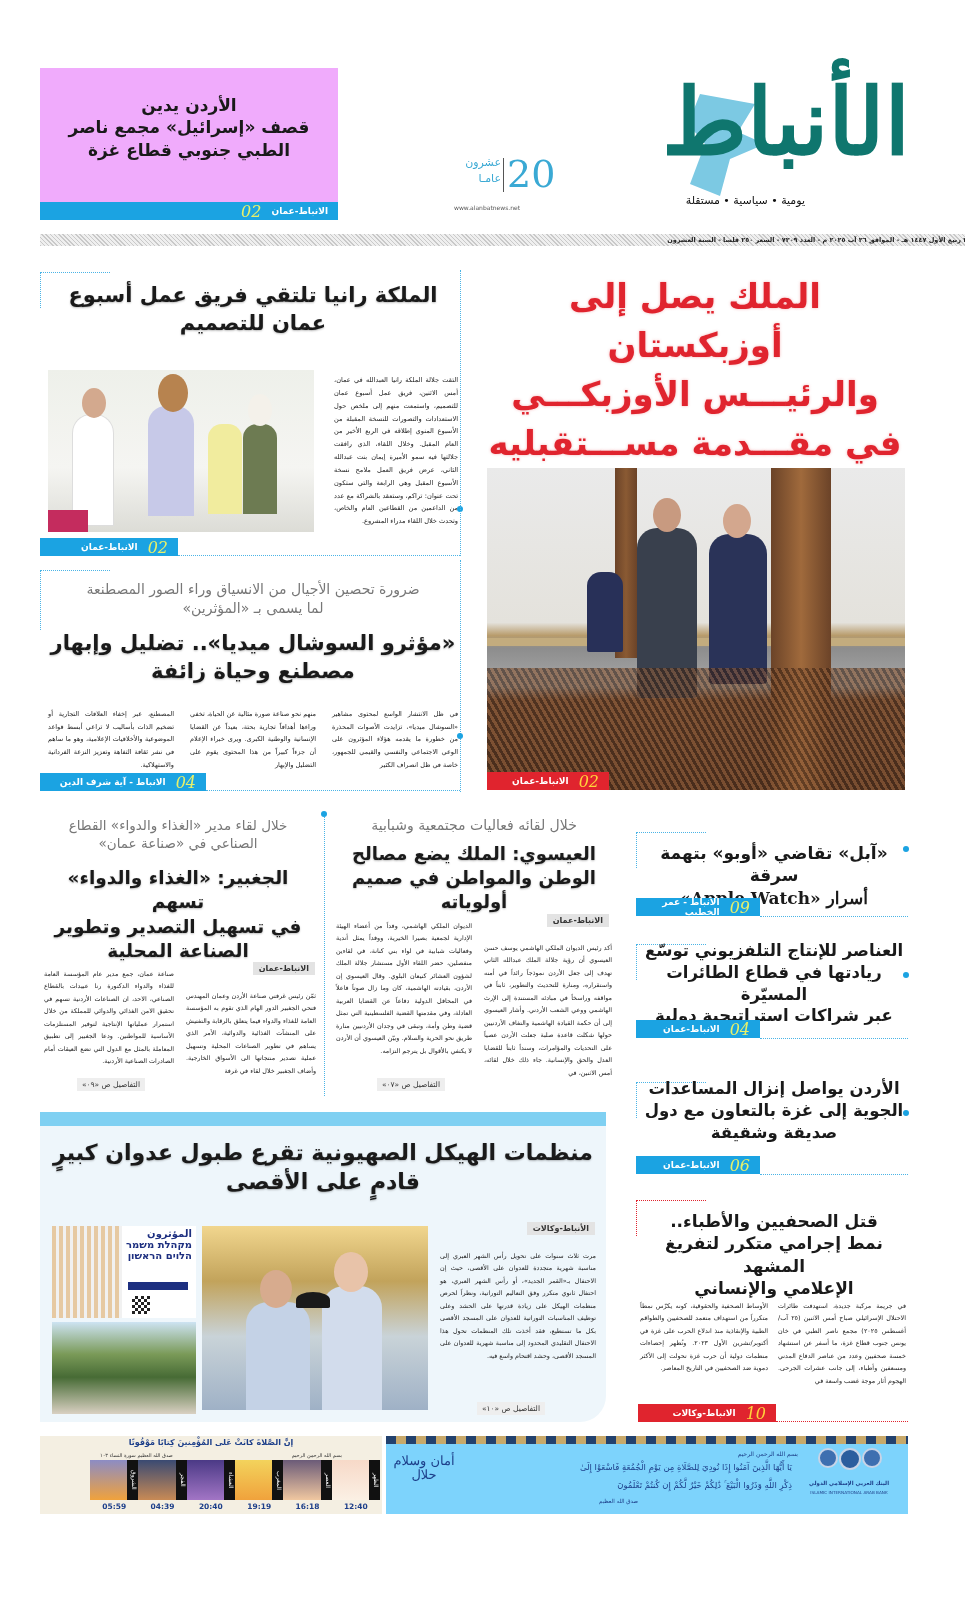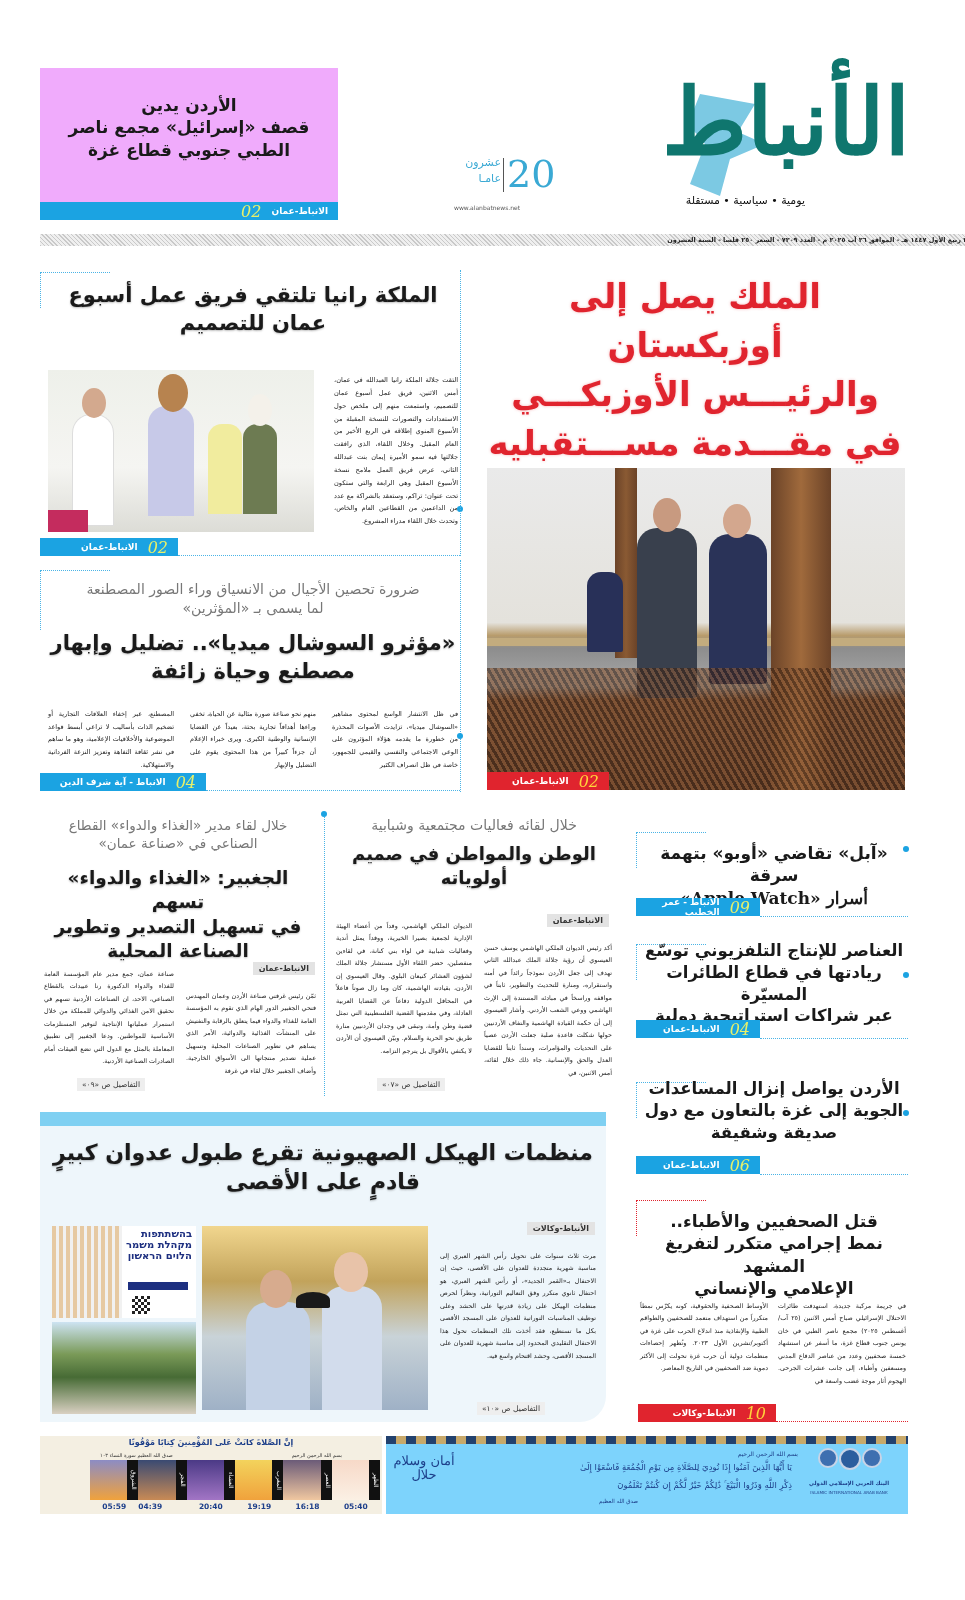--- a/index.html
+++ b/index.html
@@ -166,20 +166,21 @@
     <span>الانباط-عمان</span>
   </div>
   <div class="dotline" style="left:124px;top:92px;width:148px"></div>
 </div>
 <div class="abs" style="left:903px;top:1110px;width:6px;height:6px;border-radius:50%;background:#1ba3e2"></div>
 
 <div class="dotv" style="left:324px;top:814px;height:282px"></div>
 <div class="abs" style="left:321px;top:811px;width:6px;height:6px;border-radius:50%;background:#1ba3e2"></div>
 <div class="sub abs" style="left:330px;top:816px;width:288px;font-size:14px">خلال لقائه فعاليات مجتمعية وشبابية</div>
 <div class="hl abs" style="left:330px;top:842px;width:288px;font-size:18px">
+  <div>العيسوي: الملك يضع مصالح</div>
   <div>الوطن والمواطن في صميم أولوياته</div>
 </div>
 <div class="src" style="right:356px;top:914px">الانباط-عمان</div>
 <div class="abs body-text" style="left:484px;top:942px;width:128px;font-size:6.4px">أكد رئيس الديوان الملكي الهاشمي يوسف حسن العيسوي أن رؤية جلالة الملك عبدالله الثاني تهدف إلى جعل الأردن نموذجاً رائداً في أمنه واستقراره، ومنارة للتحديث والتطوير، ثابتاً في مواقفه وراسخاً في مبادئه المستندة إلى الإرث الهاشمي ووعي الشعب الأردني. وأشار العيسوي إلى أن حكمة القيادة الهاشمية والتفاف الأردنيين حولها شكلت قاعدة صلبة جعلت الأردن عصياً على التحديات والمؤامرات، وسنداً ثابتاً للقضايا العدل والحق والإنسانية. جاء ذلك خلال لقائه، أمس الاثنين، في</div>
 <div class="abs body-text" style="left:336px;top:920px;width:136px;font-size:6.4px">الديوان الملكي الهاشمي، وفداً من أعضاء الهيئة الإدارية لجمعية بصيرا الخيرية، ووفداً يمثل أندية وفعاليات شبابية في لواء بني كنانة، في لقاءين منفصلين، حضر اللقاء الأول مستشار جلالة الملك لشؤون العشائر كنيعان البلوي. وقال العيسوي إن الأردن، بقيادته الهاشمية، كان وما زال صوتاً فاعلاً في المحافل الدولية دفاعاً عن القضايا العربية العادلة، وفي مقدمتها القضية الفلسطينية التي تمثل قضية وطن وأمة، وتبقى في وجدان الأردنيين منارة طريق نحو الحرية والسلام. وبيّن العيسوي أن الأردن لا يكتفي بالأقوال بل يترجم التزامه.</div>
 <div class="more" style="right:520px;top:1078px">التفاصيل ص «٠٧»</div>
 
 <div class="sub abs" style="left:40px;top:816px;width:276px;font-size:13.5px">
   <div>خلال لقاء مدير «الغذاء والدواء» القطاع</div>
   <div>الصناعي في «صناعة عمان»</div>
@@ -197,21 +198,21 @@
 <div class="abs" style="left:40px;top:1112px;width:566px;height:310px;background:#eef6fb;border-radius:0 0 26px 0">
   <div class="abs" style="left:0;top:0;width:100%;height:14px;background:#7fd0f2"></div>
 </div>
 <div class="hl abs" style="left:44px;top:1138px;width:558px;font-size:22px">
   <div>منظمات الهيكل الصهيونية تقرع طبول عدوان كبيرٍ</div>
   <div>قادمٍ على الأقصى</div>
 </div>
 <div class="photo" style="left:52px;top:1226px;width:144px;height:92px;background:#fff">
   <div class="abs" style="left:0;top:0;width:70px;height:92px;background:repeating-linear-gradient(90deg,#e6c9a2 0 4px,#f1f1f1 4px 7px)"></div>
   <div class="abs" style="right:4px;top:2px;font-size:10px;font-weight:bold;color:#1d2f80;text-align:right;line-height:1.1;direction:rtl">
-    <div>בהשתתפות</div>
+    <div>المؤثرون</div>
     <div>מקהלת משמר</div>
     <div>הלוים הראשון</div>
   </div>
   <div class="abs" style="right:8px;top:56px;width:60px;height:8px;background:#1d2f80"></div>
   <div class="abs" style="right:46px;top:70px;width:18px;height:18px;background:repeating-conic-gradient(#222 0 25%,#fff 0 50%) 0 0/6px 6px"></div>
 </div>
 <div class="photo" style="left:52px;top:1322px;width:144px;height:92px;background:linear-gradient(180deg,#cde3f2 0%,#7a9a58 35%,#476b35 60%,#d9d0c2 100%)"></div>
 <div class="photo" style="left:202px;top:1226px;width:226px;height:184px;background:linear-gradient(180deg,#f1d68e 0%,#c2a35b 30%,#c9d3d8 60%,#9fb1c6 100%)">
   <div class="abs" style="left:120px;top:60px;width:60px;height:124px;background:#d2dcec;border-radius:22px 22px 0 0"></div>
   <div class="abs" style="left:132px;top:26px;width:34px;height:40px;background:#e8c3a9;border-radius:50%"></div>
@@ -256,25 +257,25 @@
         <div style="position: absolute; right: 0px; top: 0px; height: 100%; width: 11px; background: rgb(17, 17, 17); color: rgb(255, 255, 255); font-size: 6px; writing-mode: vertical-rl; text-align: center;">العشاء</div>
       </div>
       <div style="flex: 1 1 0%; position: relative; background: linear-gradient(rgb(58, 74, 114), rgb(200, 138, 85));">
         <div style="position: absolute; right: 0px; top: 0px; height: 100%; width: 11px; background: rgb(17, 17, 17); color: rgb(255, 255, 255); font-size: 6px; writing-mode: vertical-rl; text-align: center;">الفجر</div>
       </div>
       <div style="flex: 1 1 0%; position: relative; background: linear-gradient(rgb(140, 140, 196), rgb(240, 162, 60));">
         <div style="position: absolute; right: 0px; top: 0px; height: 100%; width: 11px; background: rgb(17, 17, 17); color: rgb(255, 255, 255); font-size: 6px; writing-mode: vertical-rl; text-align: center;">الشروق</div>
       </div>
     </div>
   <div id="prayer-times" class="abs" style="left:50px;top:64px;width:290px;height:14px;display:flex;flex-direction:row">
-      <div style="flex: 1 1 0%; text-align: center; font-size: 7.5px; color: rgb(29, 63, 138); font-weight: bold; line-height: 14px;">05:40</div>
+      <div style="flex: 1 1 0%; text-align: center; font-size: 7.5px; color: rgb(29, 63, 138); font-weight: bold; line-height: 14px;">12:40</div>
       <div style="flex: 1 1 0%; text-align: center; font-size: 7.5px; color: rgb(29, 63, 138); font-weight: bold; line-height: 14px;">16:18</div>
       <div style="flex: 1 1 0%; text-align: center; font-size: 7.5px; color: rgb(29, 63, 138); font-weight: bold; line-height: 14px;">19:19</div>
       <div style="flex: 1 1 0%; text-align: center; font-size: 7.5px; color: rgb(29, 63, 138); font-weight: bold; line-height: 14px;">20:40</div>
-      <div style="flex: 1 1 0%; text-align: left; font-size: 7.5px; color: rgb(29, 63, 138); font-weight: bold; line-height: 14px;">04:39</div>
+      <div style="flex: 1 1 0%; text-align: center; font-size: 7.5px; color: rgb(29, 63, 138); font-weight: bold; line-height: 14px;">04:39</div>
       <div style="flex: 1 1 0%; text-align: center; font-size: 7.5px; color: rgb(29, 63, 138); font-weight: bold; line-height: 14px;">05:59</div>
     </div>
 </div>
 
 <div class="abs" style="left:386px;top:1436px;width:522px;height:78px;background:#7dd3fc">
   <div class="abs" style="left:0;top:0;width:100%;height:8px;background:repeating-linear-gradient(90deg,#22416e 0 10px,#c7a86a 10px 20px)"></div>
   <div class="abs" style="left:6px;top:18px;width:64px;font-size:13px;color:#1d3f8a;text-align:center;line-height:1.1;font-family:'DejaVu Serif',serif">أمان وسلام حلال</div>
   <div class="abs" style="right:110px;top:14px;font-size:6px;color:#1d3f8a">بسم الله الرحمن الرحيم</div>
   <div class="abs" style="right:116px;top:26px;font-size:8.5px;color:#1d3f8a;white-space:nowrap">يَا أَيُّهَا الَّذِينَ آمَنُوا إِذَا نُودِيَ لِلصَّلَاةِ مِن يَوْمِ الْجُمُعَةِ فَاسْعَوْا إِلَىٰ</div>
   <div class="abs" style="right:116px;top:44px;font-size:8.5px;color:#1d3f8a;white-space:nowrap">ذِكْرِ اللَّهِ وَذَرُوا الْبَيْعَ ۚ ذَٰلِكُمْ خَيْرٌ لَّكُمْ إِن كُنتُمْ تَعْلَمُونَ</div>

